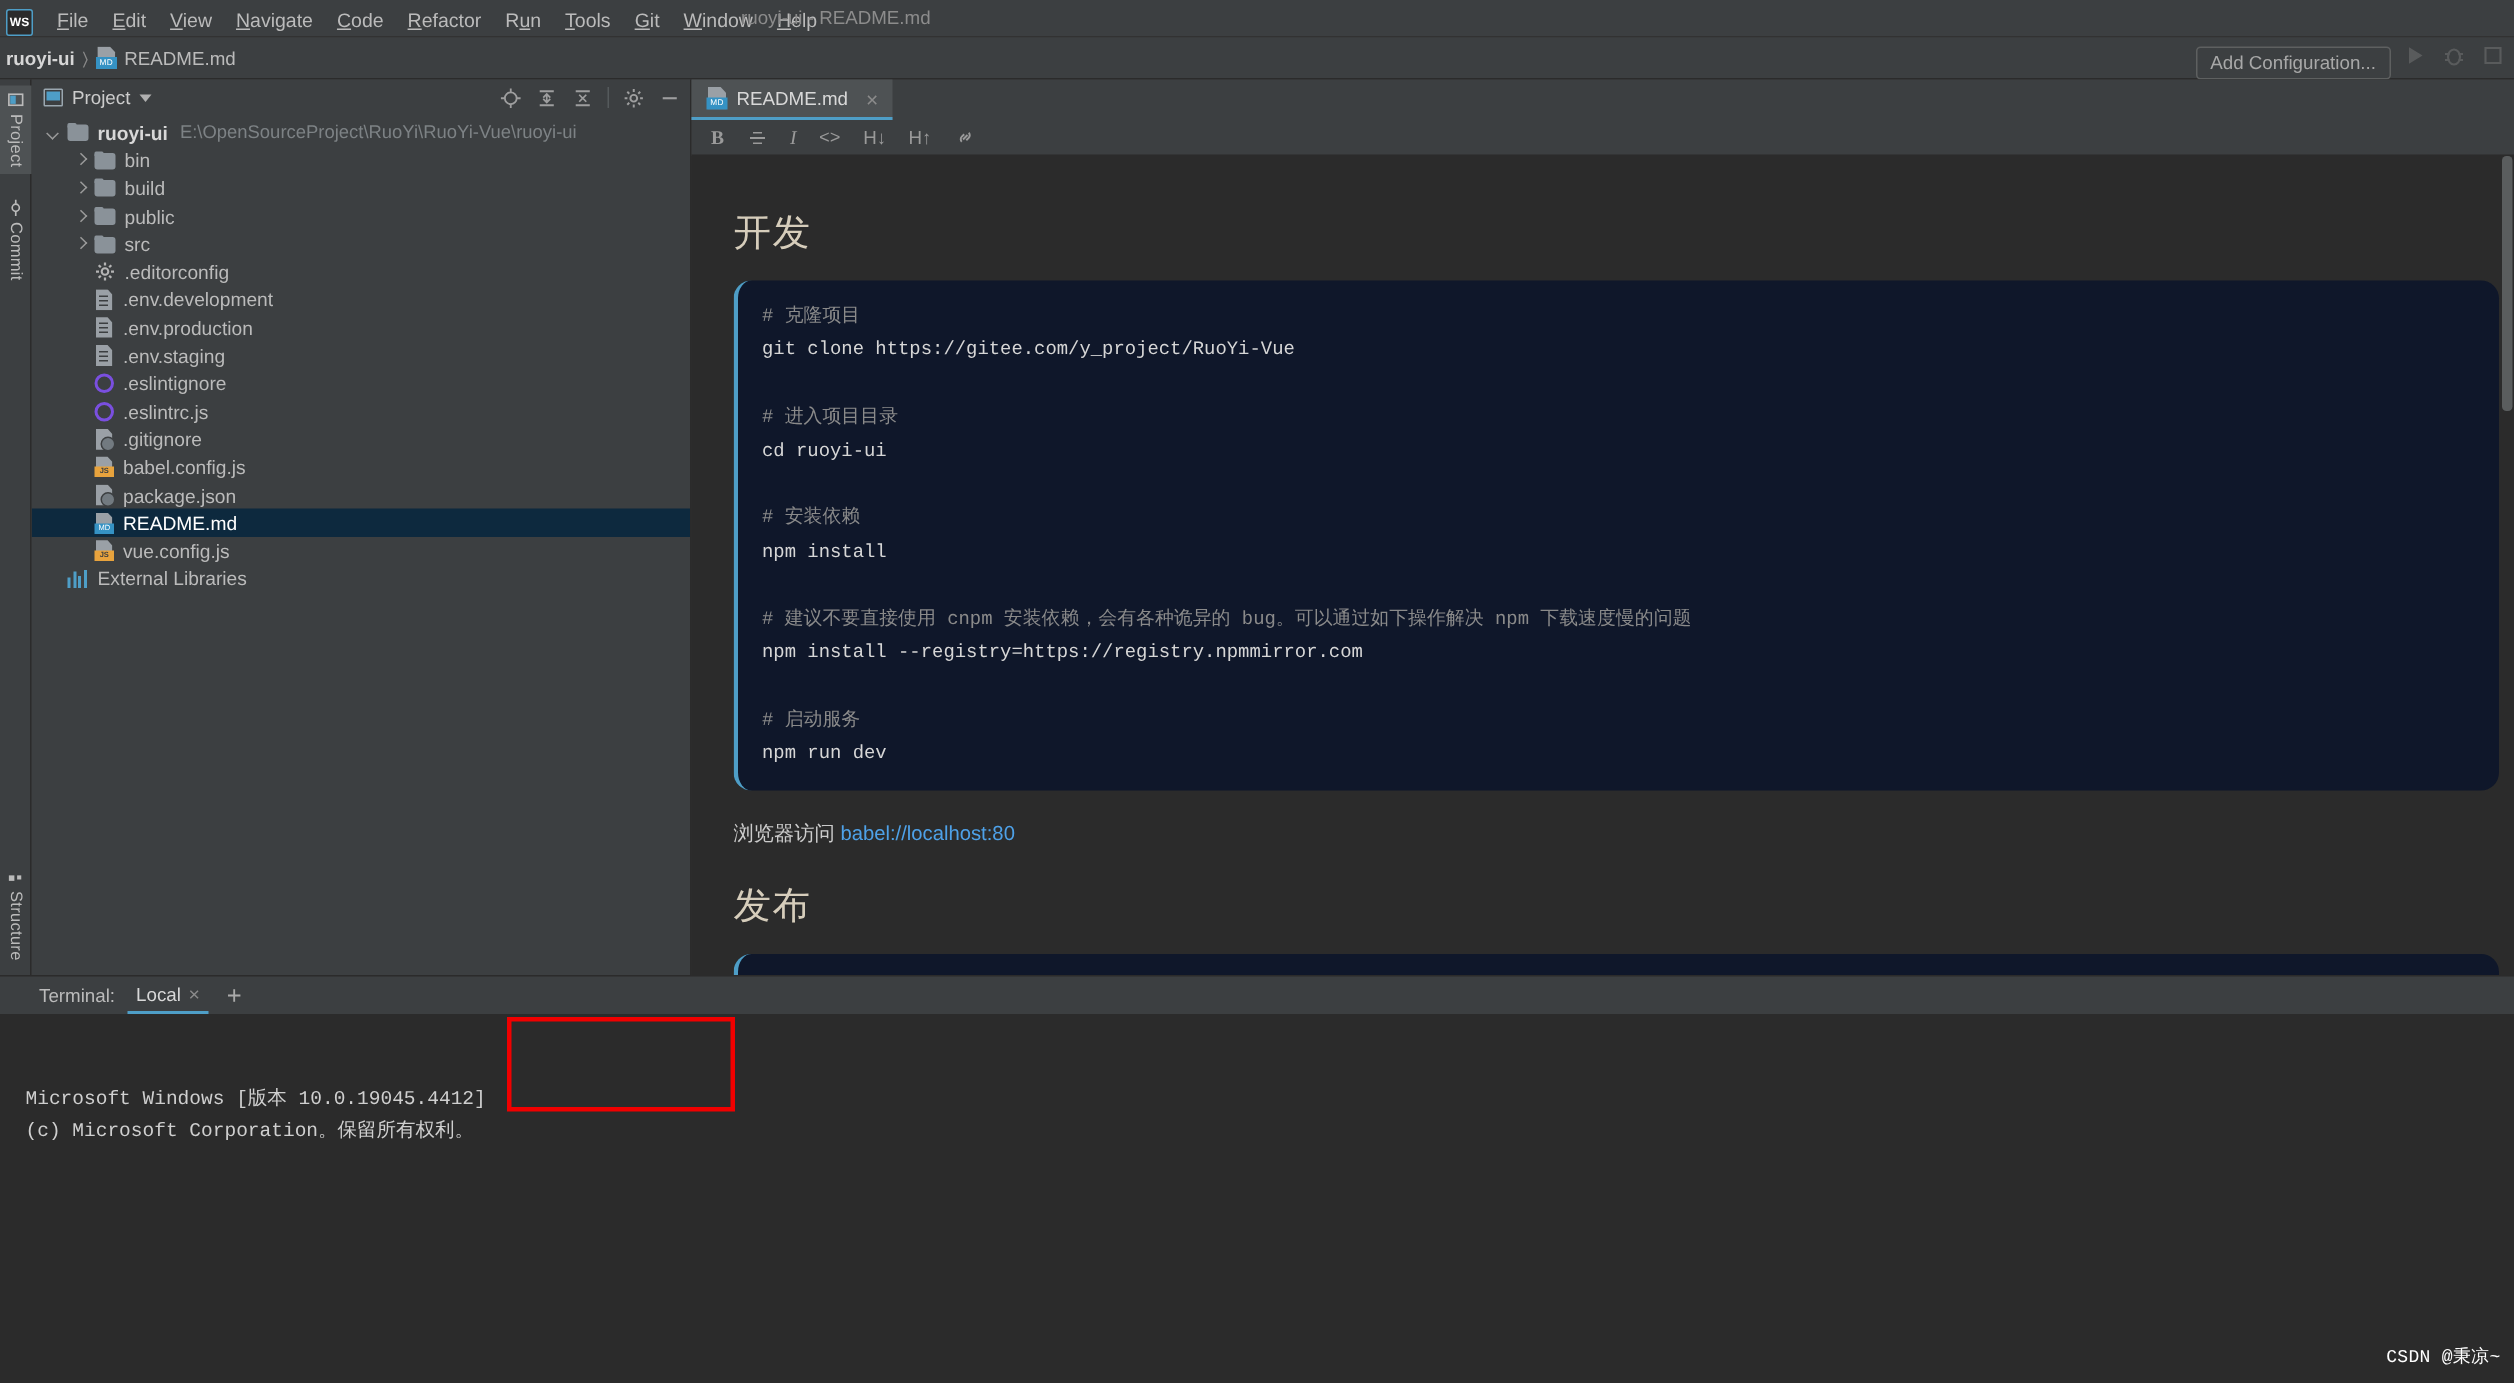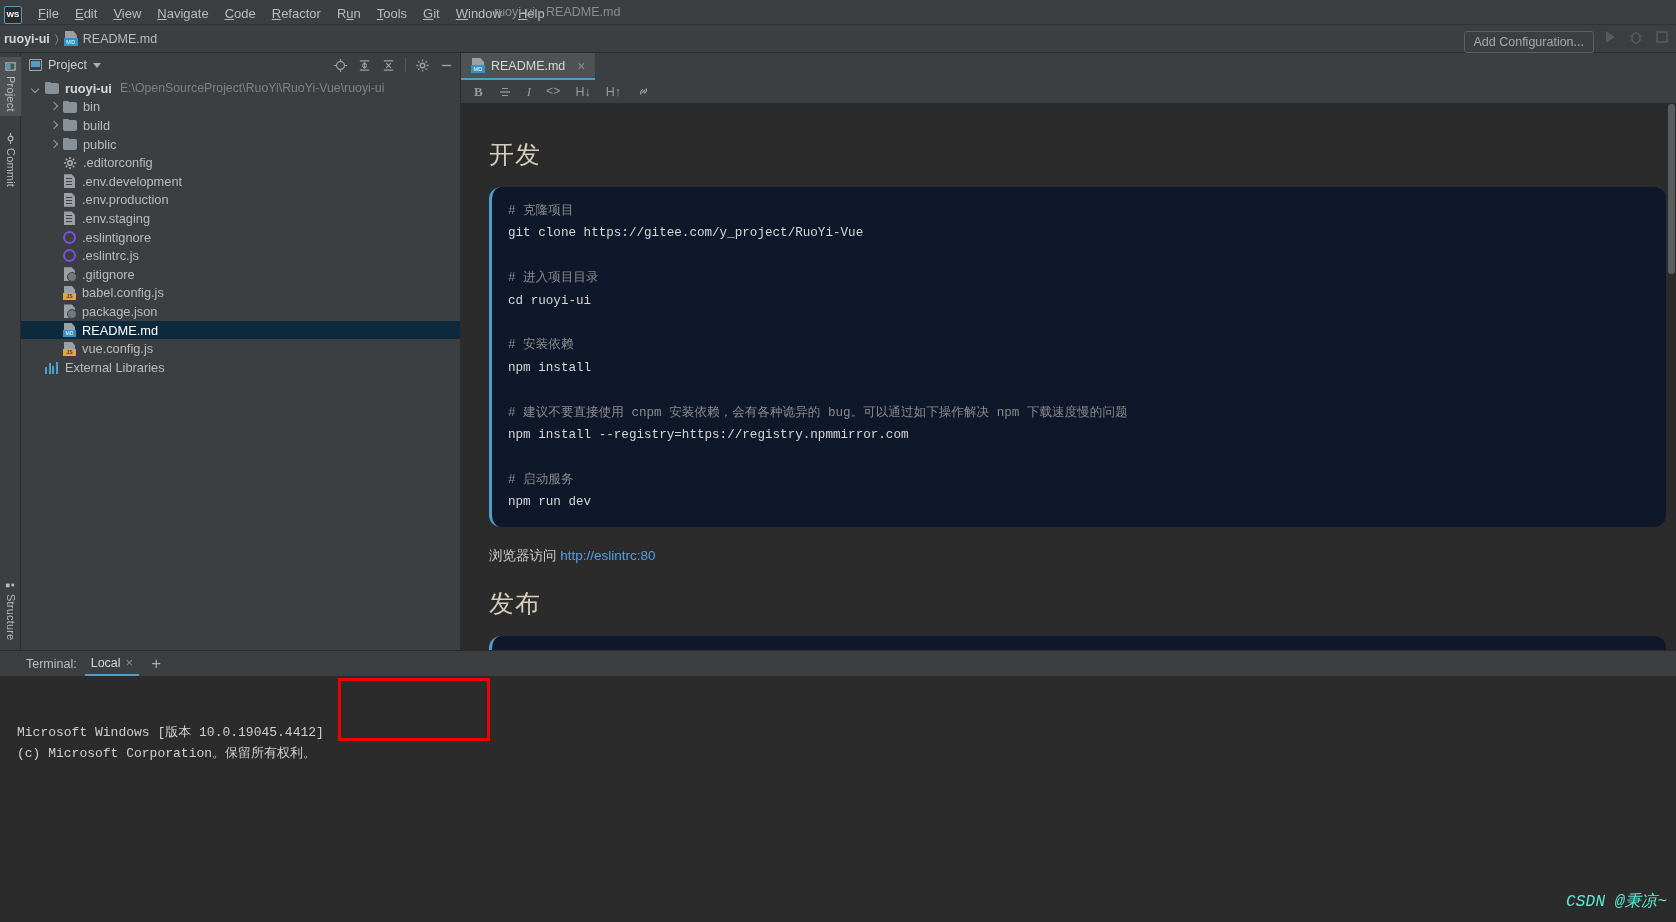--- a/index.html
+++ b/index.html
@@ -225,21 +225,21 @@
     overflow: hidden; white-space: pre;
   }
   .term-line { white-space: pre; }
   .cmd-hl { background: #2f6b4f; color: #d8e8d8; }
   .cursor-blk { display: inline-block; width: 8px; height: 14px; border: 1px solid #d8d8d8; vertical-align: -2px; }
   .redbox {
     position: absolute; left: 338px; top: 2px; width: 152px; height: 63px;
     border: 3px solid #f10000; pointer-events: none;
   }
   .watermark {
-    position: absolute; right: 9px; bottom: 7px; font-size: 16px; color: #5eead4; letter-spacing: .2px; font-style: italic;
+    position: absolute; right: 9px; bottom: 7px; font-size: 12px; color: #ffffff; letter-spacing: .2px;
   }
 </style>
 </head>
 <body>
 
 <div class="app">
 
   <div class="menubar">
     <div class="ws-logo">WS</div>
     <div id="menu-items" style="display:flex;align-items:center;">
@@ -357,20 +357,26 @@
             <span class="">build</span>
           </div>
           <div class="row">
             <span style="display:inline-block;width:28px"></span>
             <span class="arrow right"></span>
             <span class="folder-ico"></span>
             <span class="">public</span>
           </div>
           <div class="row">
             <span style="display:inline-block;width:28px"></span>
+            <span class="arrow right"></span>
+            <span class="folder-ico"></span>
+            <span class="">src</span>
+          </div>
+          <div class="row">
+            <span style="display:inline-block;width:28px"></span>
             <span class="arrow"></span>
             <svg class="gear-ico" viewBox="0 0 14 14">
               <circle cx="7" cy="7" r="2.2" fill="none" stroke="#b4b4b4" stroke-width="1.4"></circle>
               <path d="M7 1v2M7 11v2M1 7h2M11 7h2M2.8 2.8l1.4 1.4M9.8 9.8l1.4 1.4M11.2 2.8l-1.4 1.4M4.2 9.8l-1.4 1.4" stroke="#b4b4b4" stroke-width="1.5"></path>
             </svg>
             <span class="">.editorconfig</span>
           </div>
           <div class="row">
             <span style="display:inline-block;width:28px"></span>
             <span class="arrow"></span>
@@ -484,21 +490,21 @@
 
 <span class="cmt"># 安装依赖</span>
 <span class="">npm install</span>
 
 <span class="cmt"># 建议不要直接使用 cnpm 安装依赖，会有各种诡异的 bug。可以通过如下操作解决 npm 下载速度慢的问题</span>
 <span class="">npm install --registry=https://registry.npmmirror.com</span>
 
 <span class="cmt"># 启动服务</span>
 <span class="">npm run dev</span></div>
           <div class="para">
-            <span>浏览器访问 </span><a href="#">http://eslintrc:80</a>
+            <span>浏览器访问 </span><a href="#">babel://localhost:80</a>
           </div>
           <div class="h1">发布</div>
           <div class="codeblock second" id="code2">
 
 
 </div>
         </div>
         <div class="ed-scrollbar">
           <div class="thumb"></div>
         </div>

